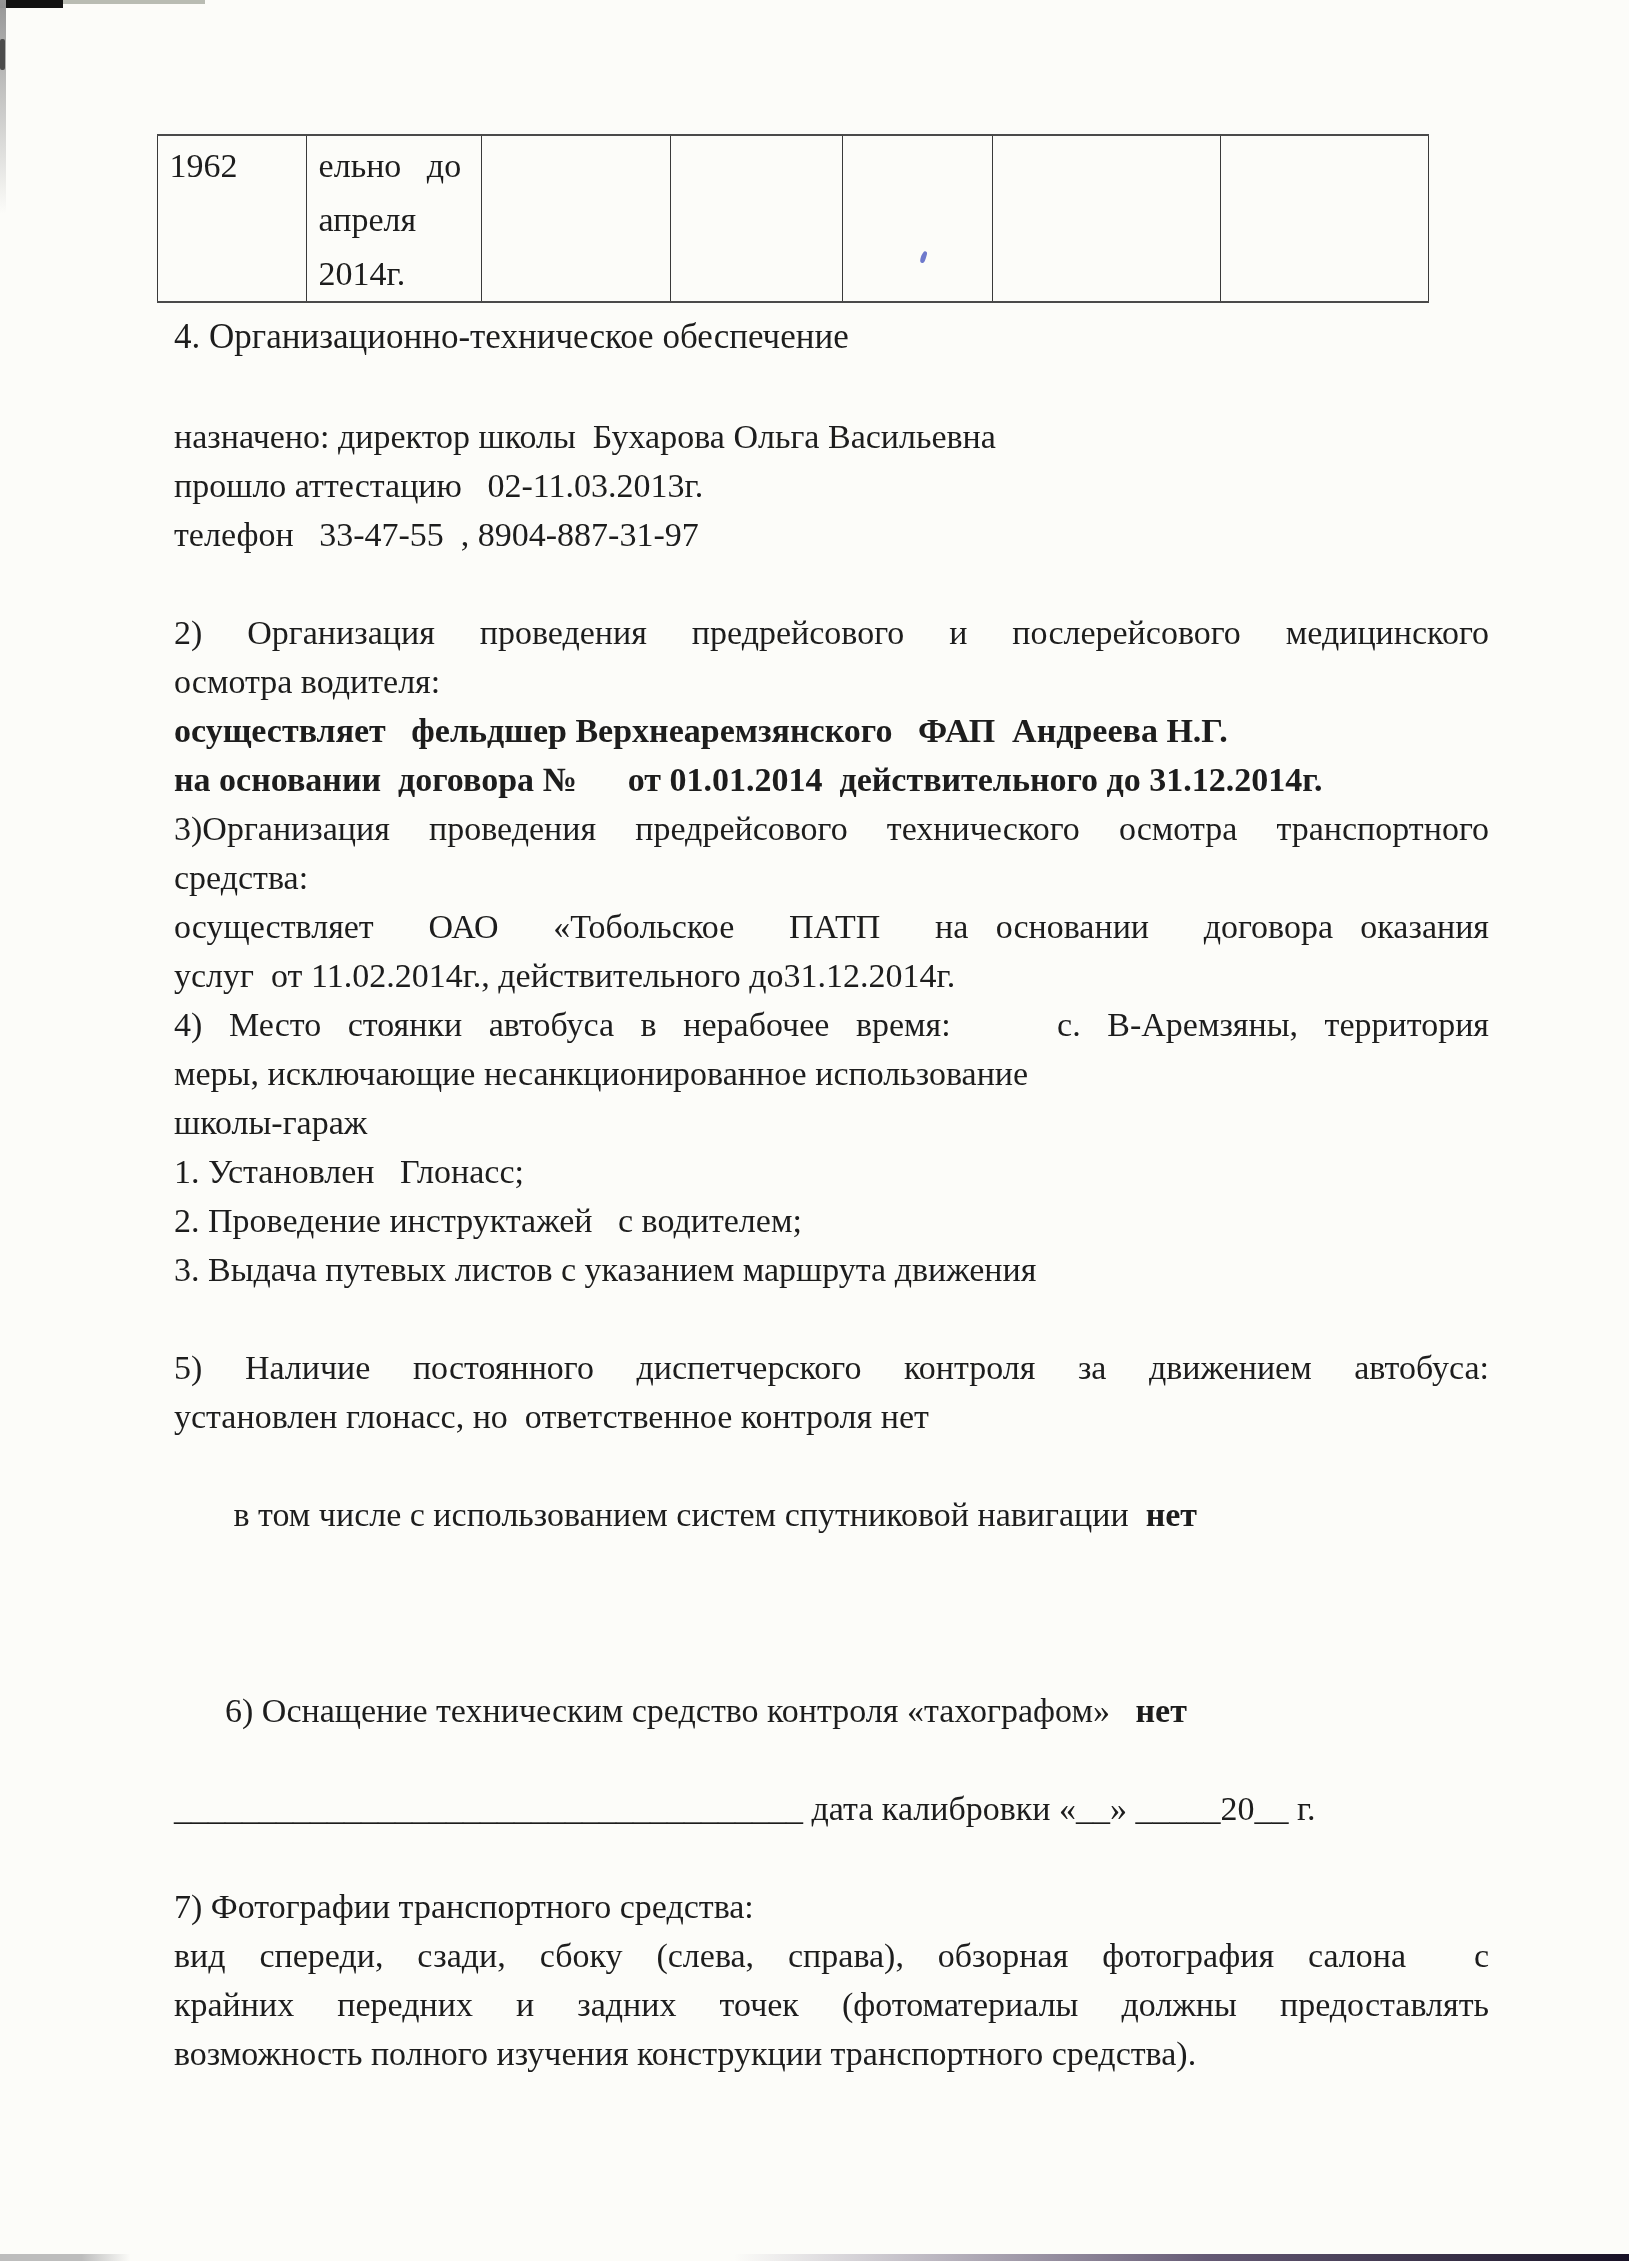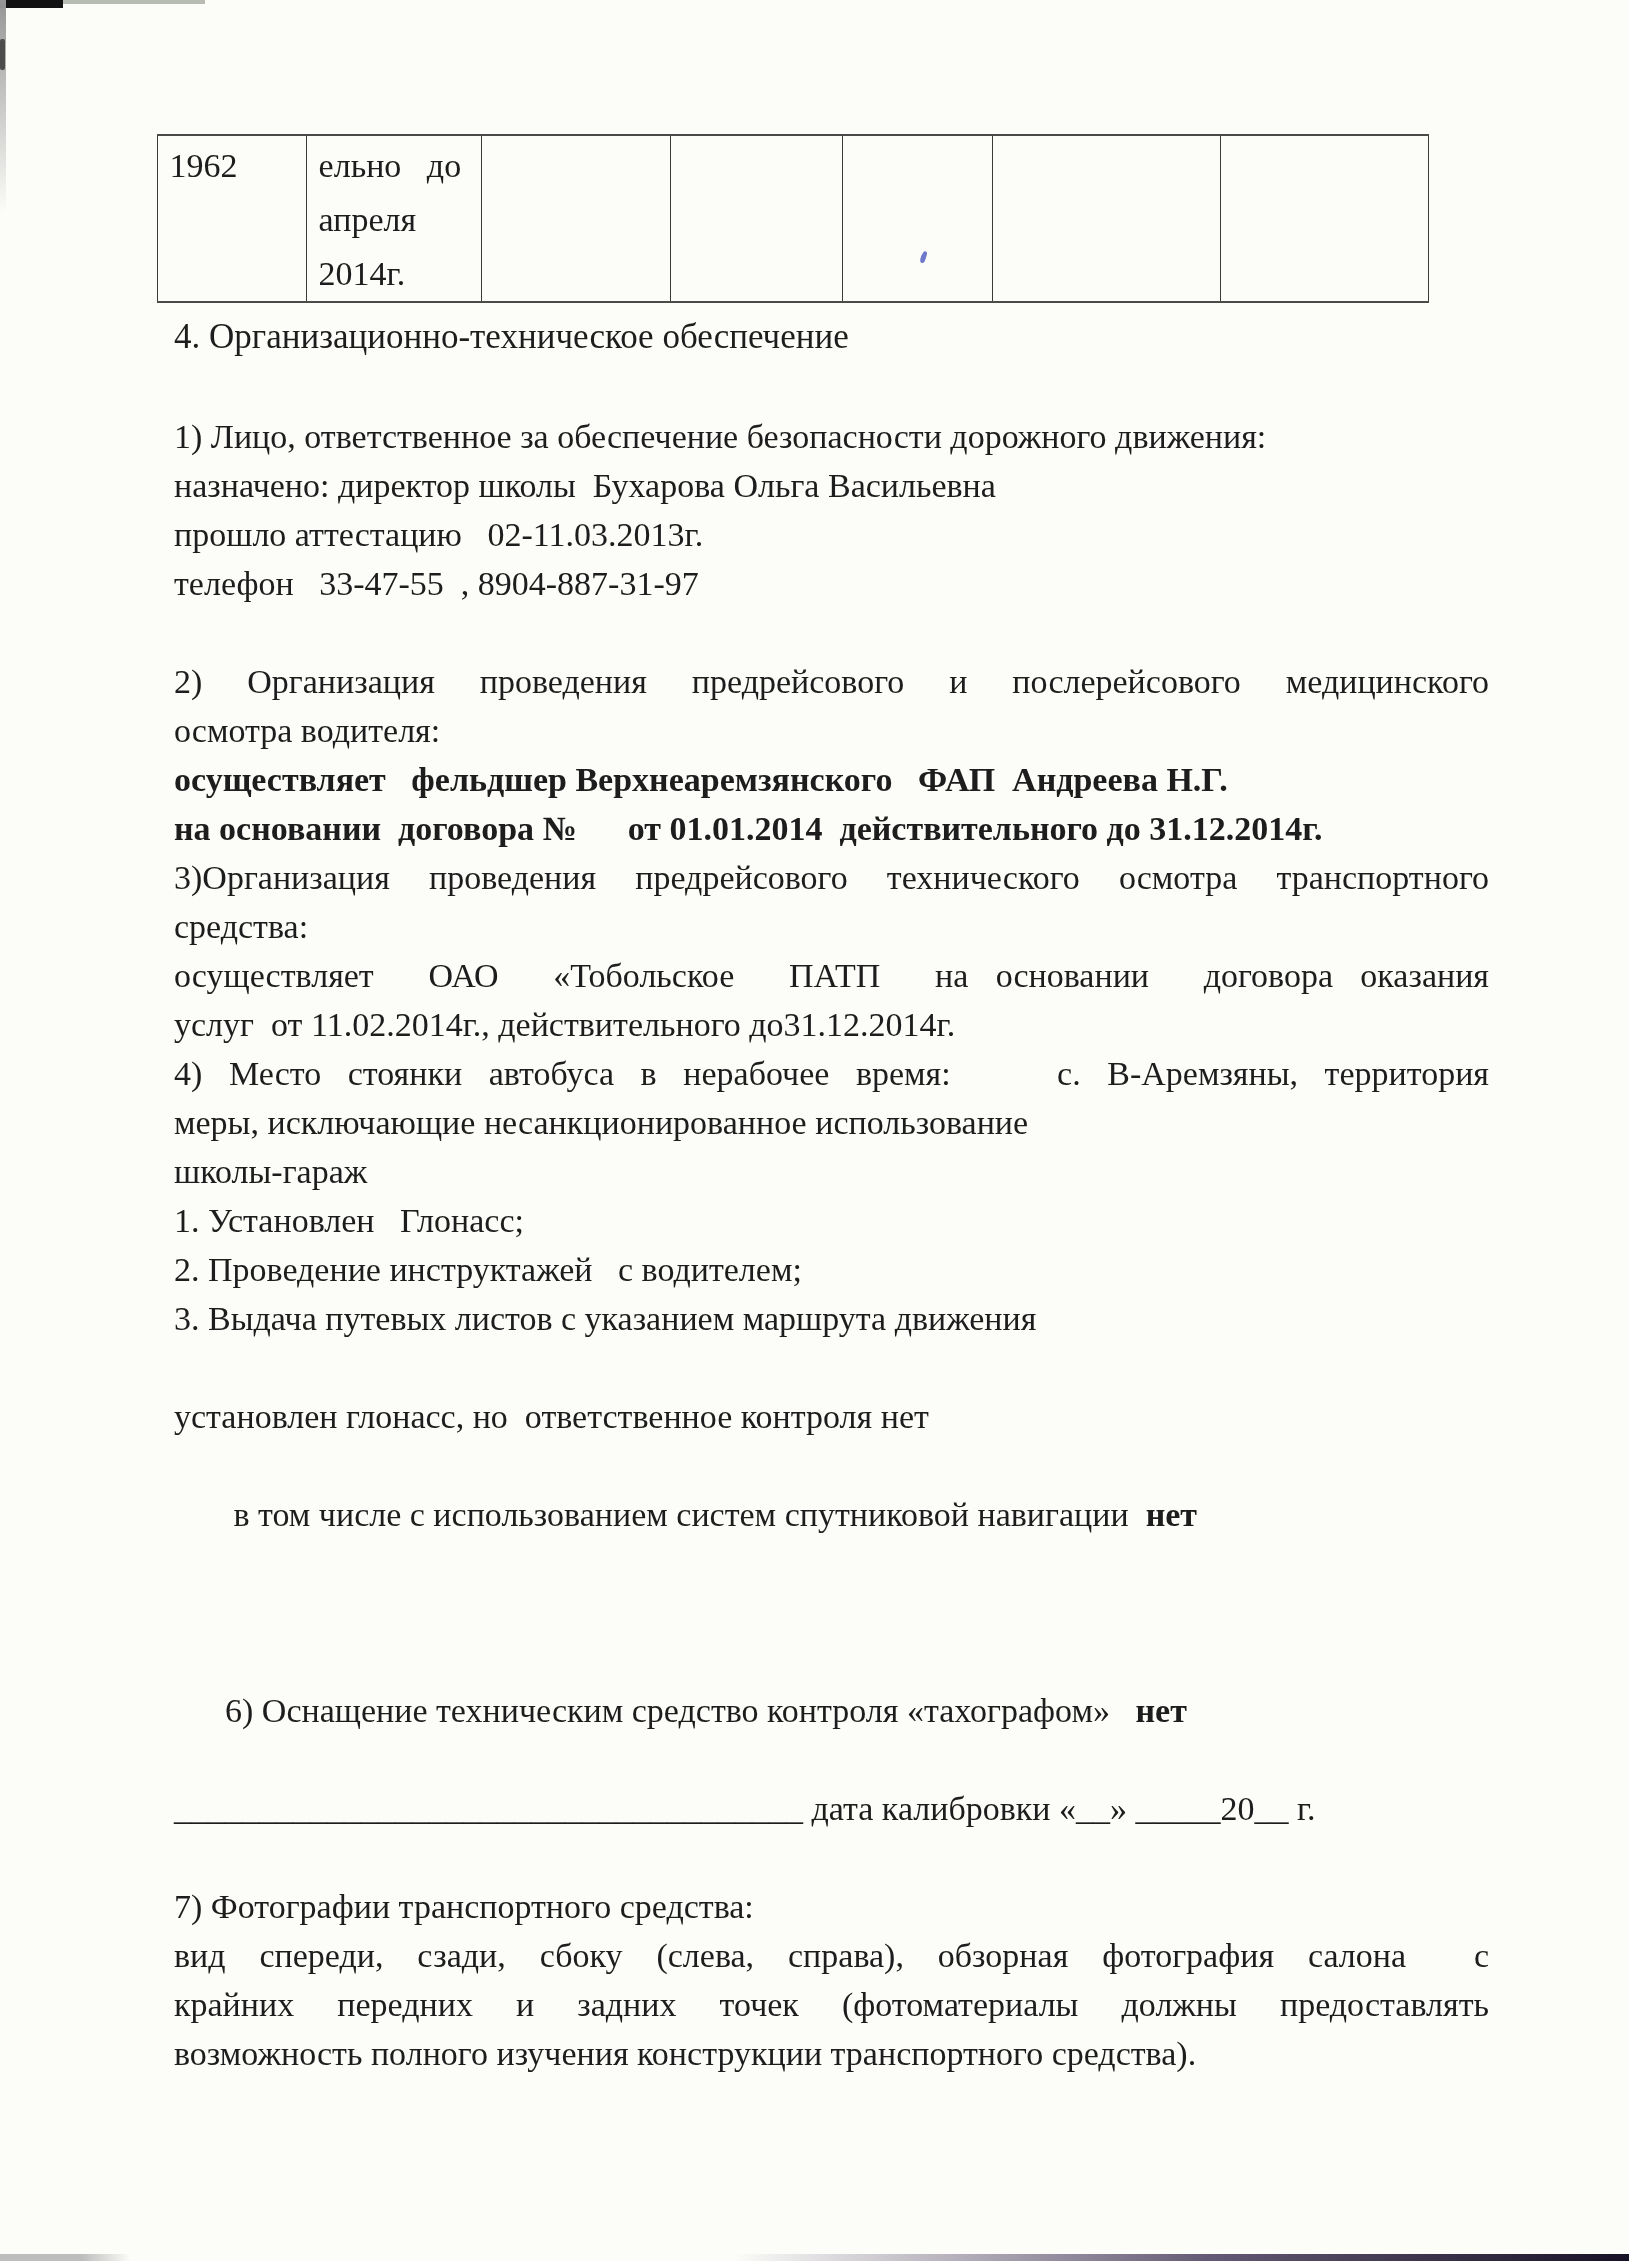--- a/index.html
+++ b/index.html
@@ -81,21 +81,20 @@
       <td></td>
     </tr>
   </tbody>
     </table>
 
   <div class="heading">4. Организационно-техническое обеспечение</div>
 
   <div class="doc">
     <div class="blank"></div>
 
-    <div class="ln">1) Лицо, ответственное за обеспечение безопасности дорожного движения:</div>
     <div class="ln">назначено: директор школы  Бухарова Ольга Васильевна</div>
     <div class="ln">прошло аттестацию   02-11.03.2013г.</div>
     <div class="ln">телефон   33-47-55  , 8904-887-31-97</div>
 
     <div class="blank"></div>
 
     <div class="just">2) Организация проведения предрейсового и послерейсового медицинского</div>
     <div class="ln">осмотра водителя:</div>
     <div class="ln bold-line">осуществляет   фельдшер Верхнеаремзянского   ФАП  Андреева Н.Г.</div>
     <div class="ln bold-line">на основании  договора №      от 01.01.2014  действительного до 31.12.2014г.</div>
@@ -107,20 +106,21 @@
 
     <div class="just">4) Место стоянки автобуса в нерабочее время:&nbsp;&nbsp;&nbsp; с. В-Аремзяны, территория</div>
     <div class="ln">меры, исключающие несанкционированное использование</div>
     <div class="ln">школы-гараж</div>
     <div class="ln">1. Установлен   Глонасс;</div>
     <div class="ln">2. Проведение инструктажей   с водителем;</div>
     <div class="ln">3. Выдача путевых листов с указанием маршрута движения</div>
 
     <div class="blank"></div>
 
+    <div class="just">5) Наличие постоянного диспетчерского контроля за движением автобуса:</div>
     <div class="ln">установлен глонасс, но  ответственное контроля нет</div>
     <div class="ln">
       <span> в том числе с использованием систем спутниковой навигации  </span><span class="b">нет</span>
     </div>
 
     <div class="blank"></div>
 
     <div class="ln">
       <span>6) Оснащение техническим средство контроля «тахографом»   </span><span class="b">нет</span>
     </div>

